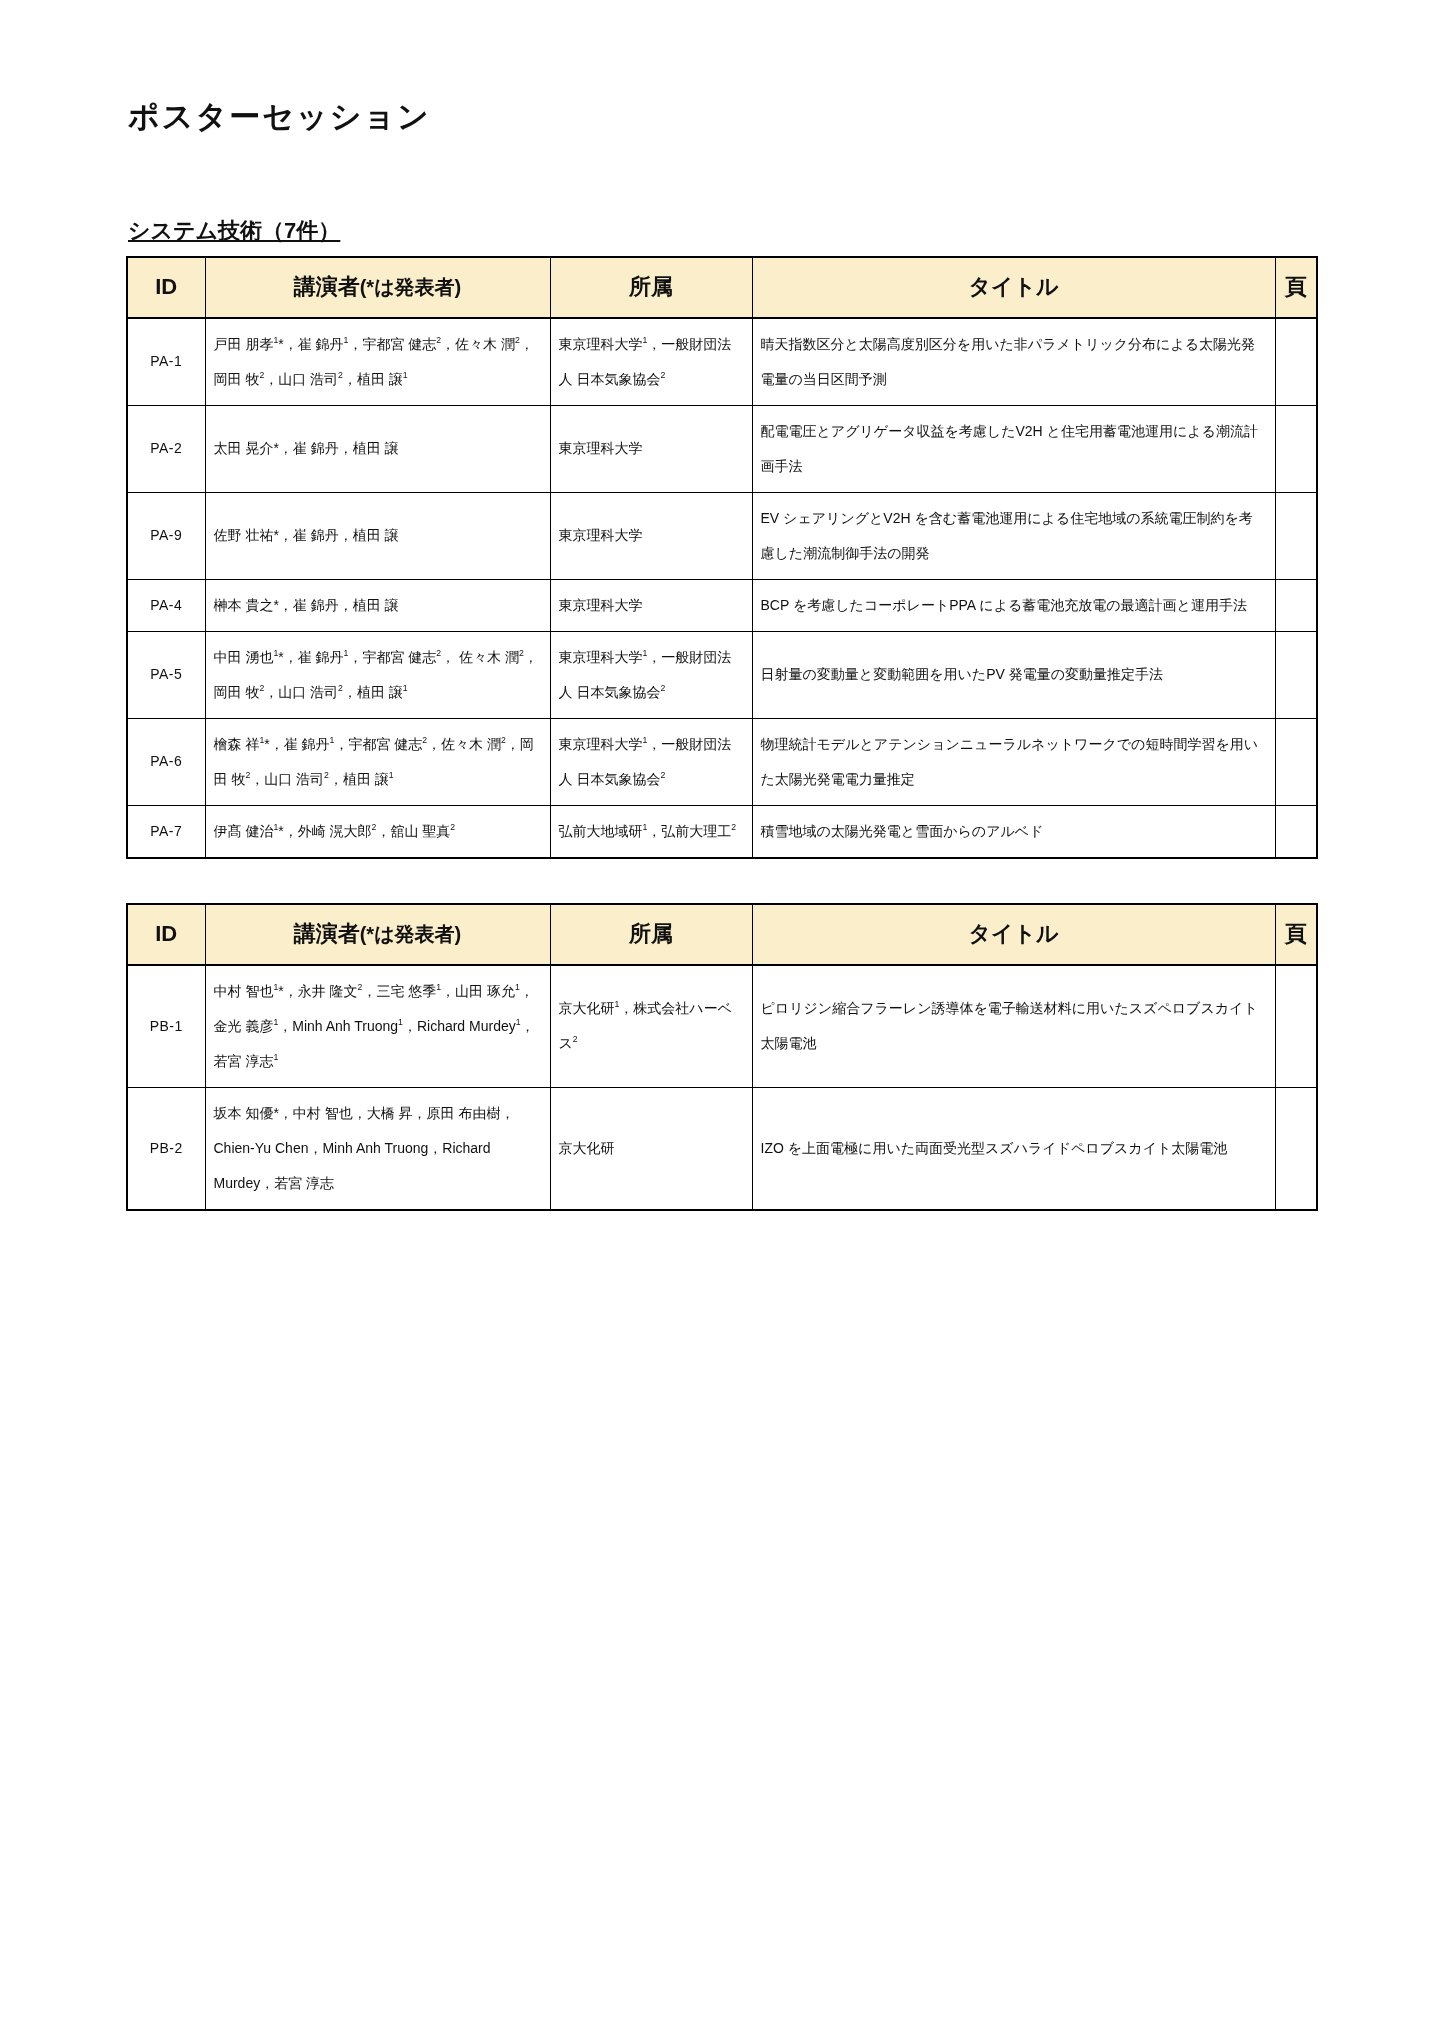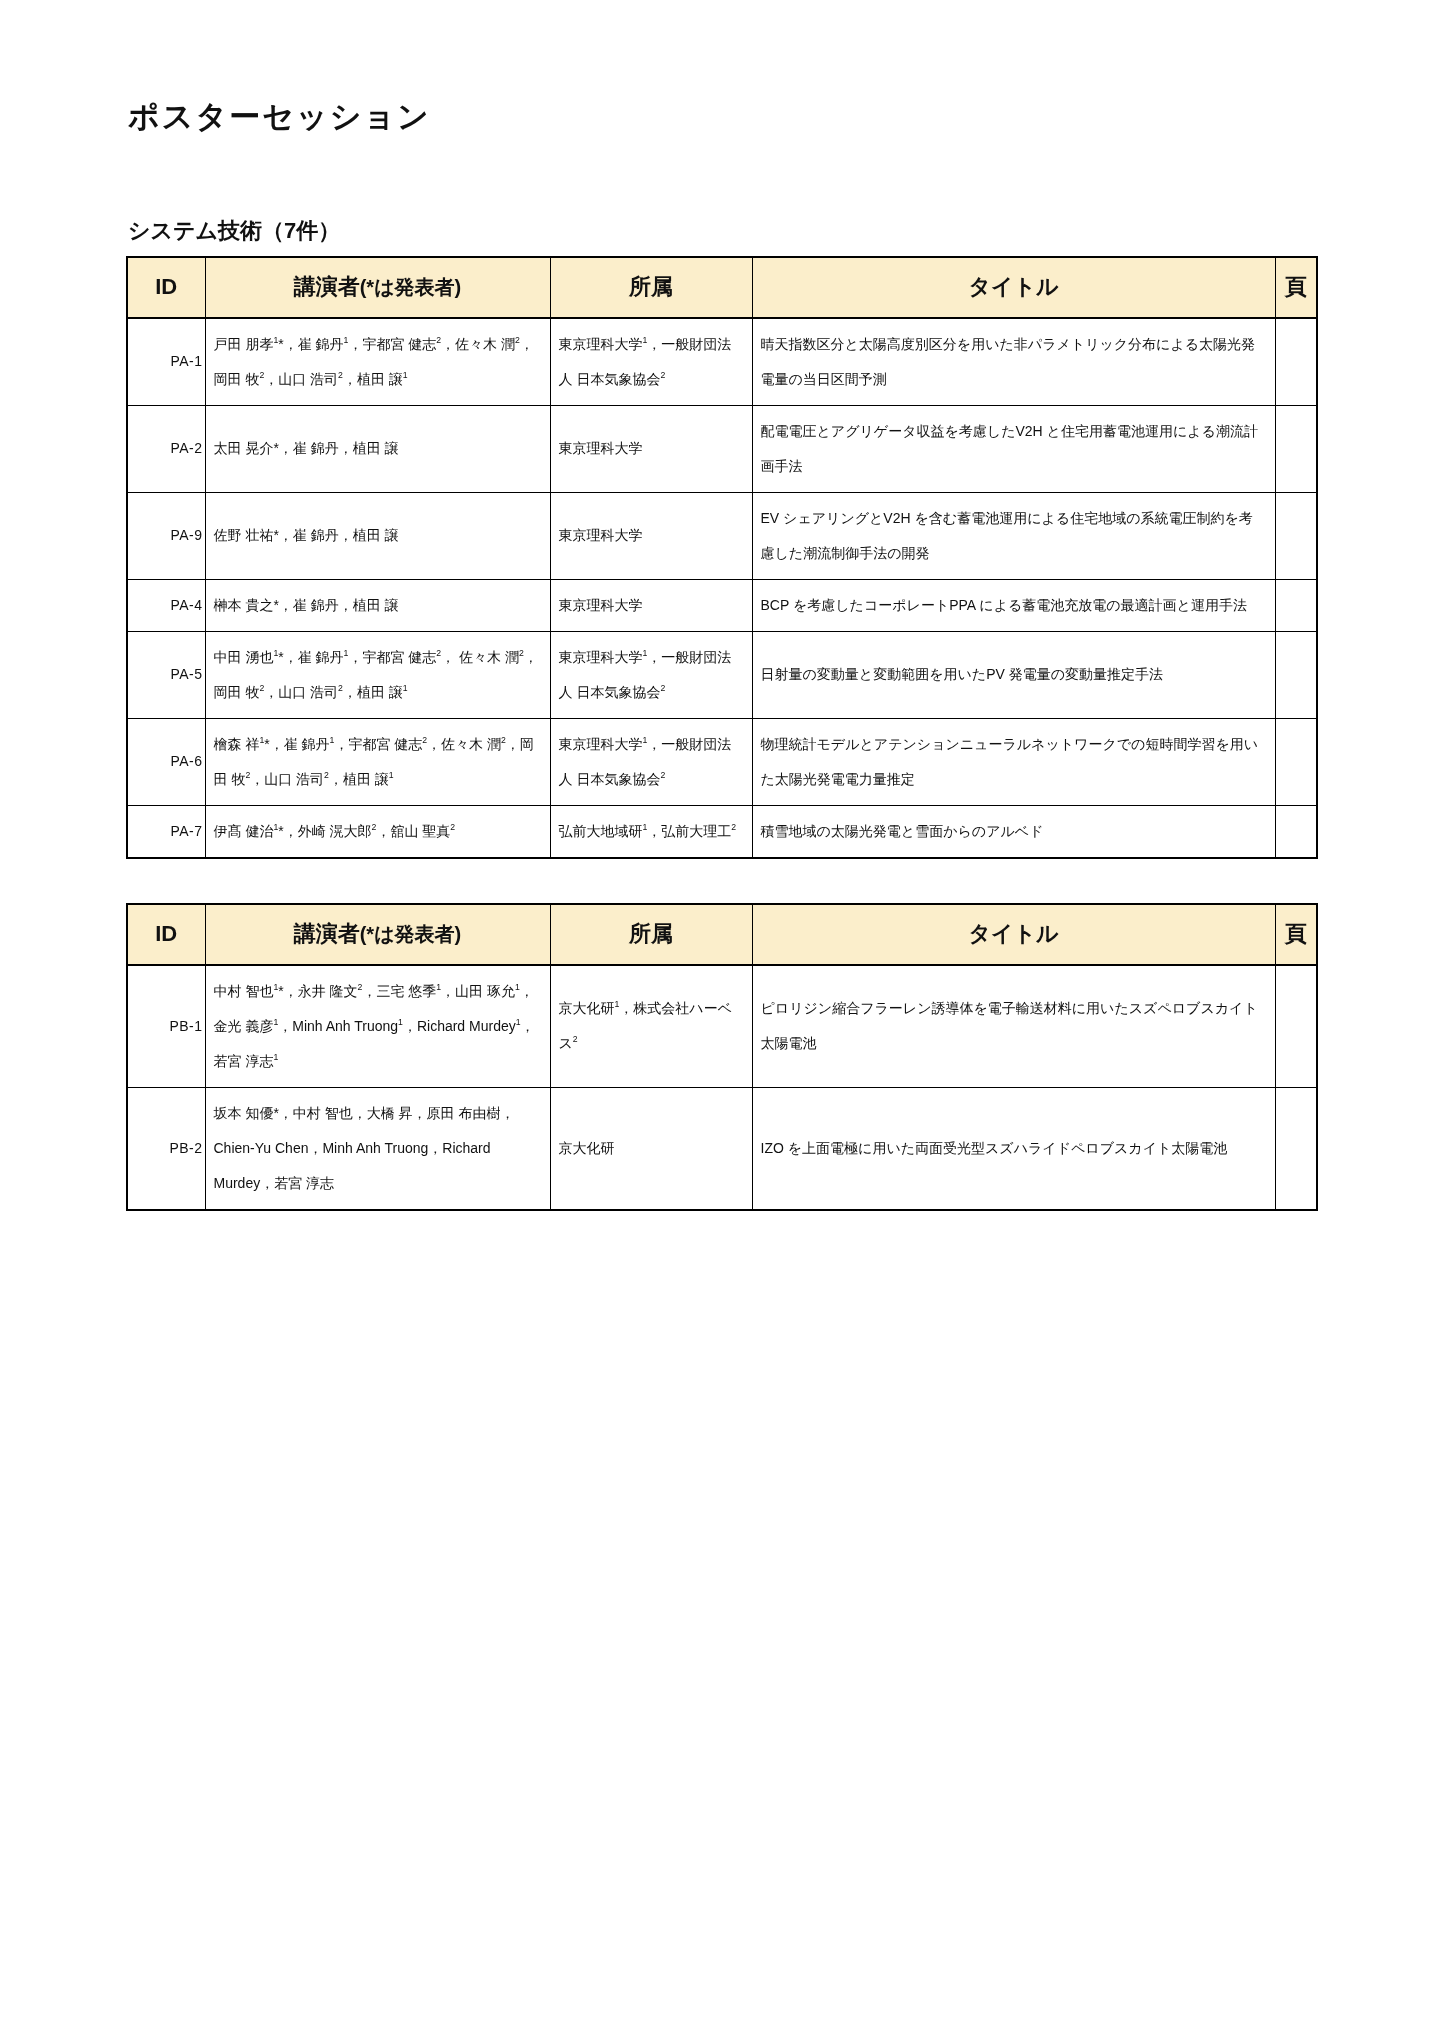--- a/index.html
+++ b/index.html
@@ -21,20 +21,21 @@
   .doc-title {
     font-size: 31px;
     font-weight: bold;
     letter-spacing: 2px;
     margin: 0 0 78px 2px;
   }
   .section-heading {
     font-size: 22px;
     font-weight: bold;
     margin: 0 0 10px 2px;
+    text-decoration: underline;
   }
   .section-block { margin-bottom: 44px; }
   table.session-table {
     border-collapse: collapse;
     table-layout: fixed;
     width: 1190px;
     border: 2.5px solid #000;
   }
   table.session-table col.c-id    { width: 78px;  }
   table.session-table col.c-spk   { width: 345px; }
@@ -57,22 +58,22 @@
   }
   table.session-table td {
     border: 1.5px solid #000;
     font-size: 14px;
     line-height: 2.5;
     vertical-align: middle;
     padding: 8px 8px;
     overflow-wrap: break-word;
   }
   table.session-table td.col-id {
-    text-align: right;
-    padding: 8px 2px;
+    text-align: center;
+    padding: 8px 18px;
     letter-spacing: 0.5px;
   }
   table.session-table td.col-page { padding: 0; }
   sup {
     font-size: 0.62em;
     line-height: 0;
     vertical-align: super;
   }
 </style>
 </head>

